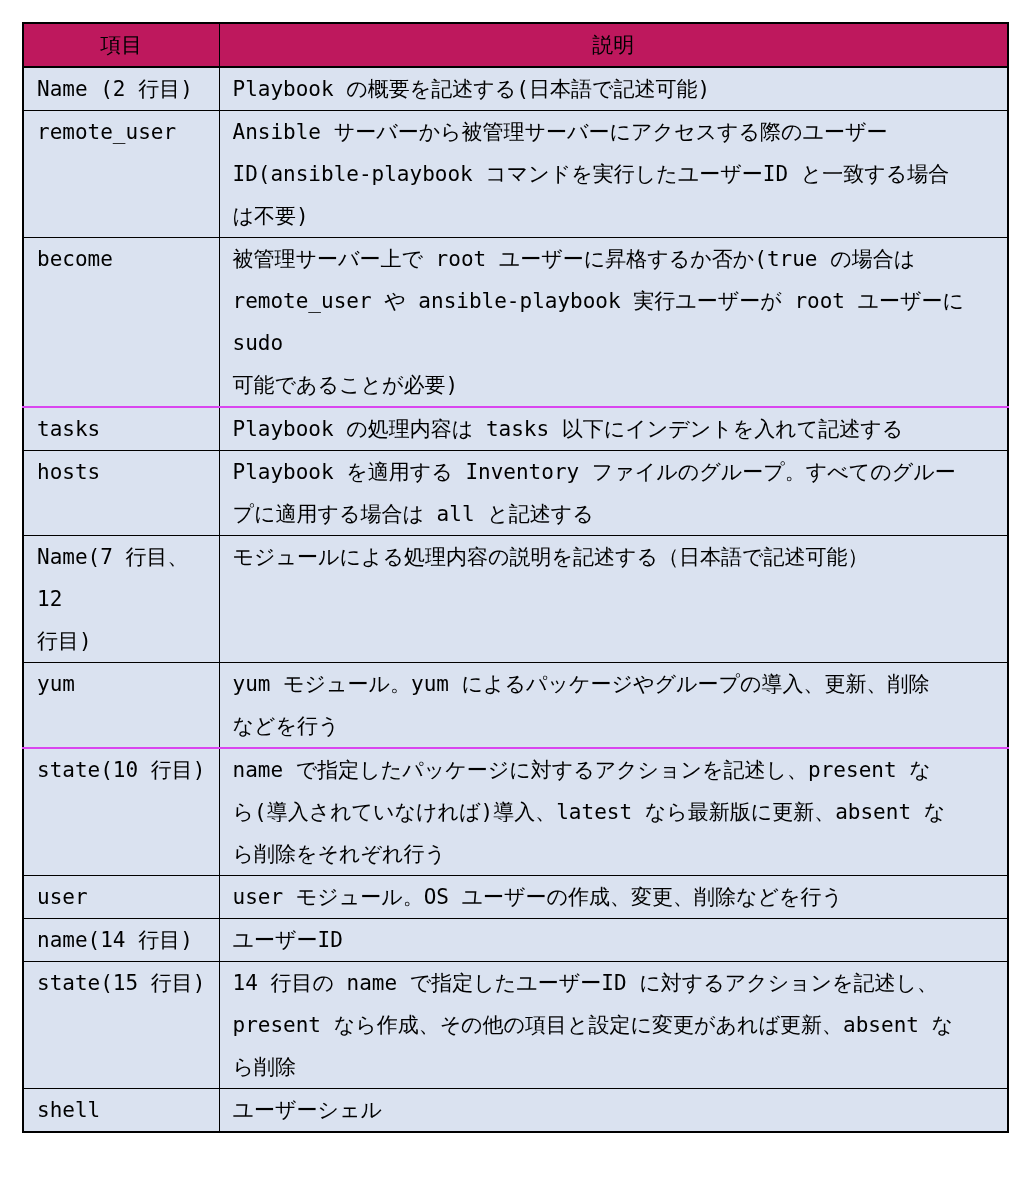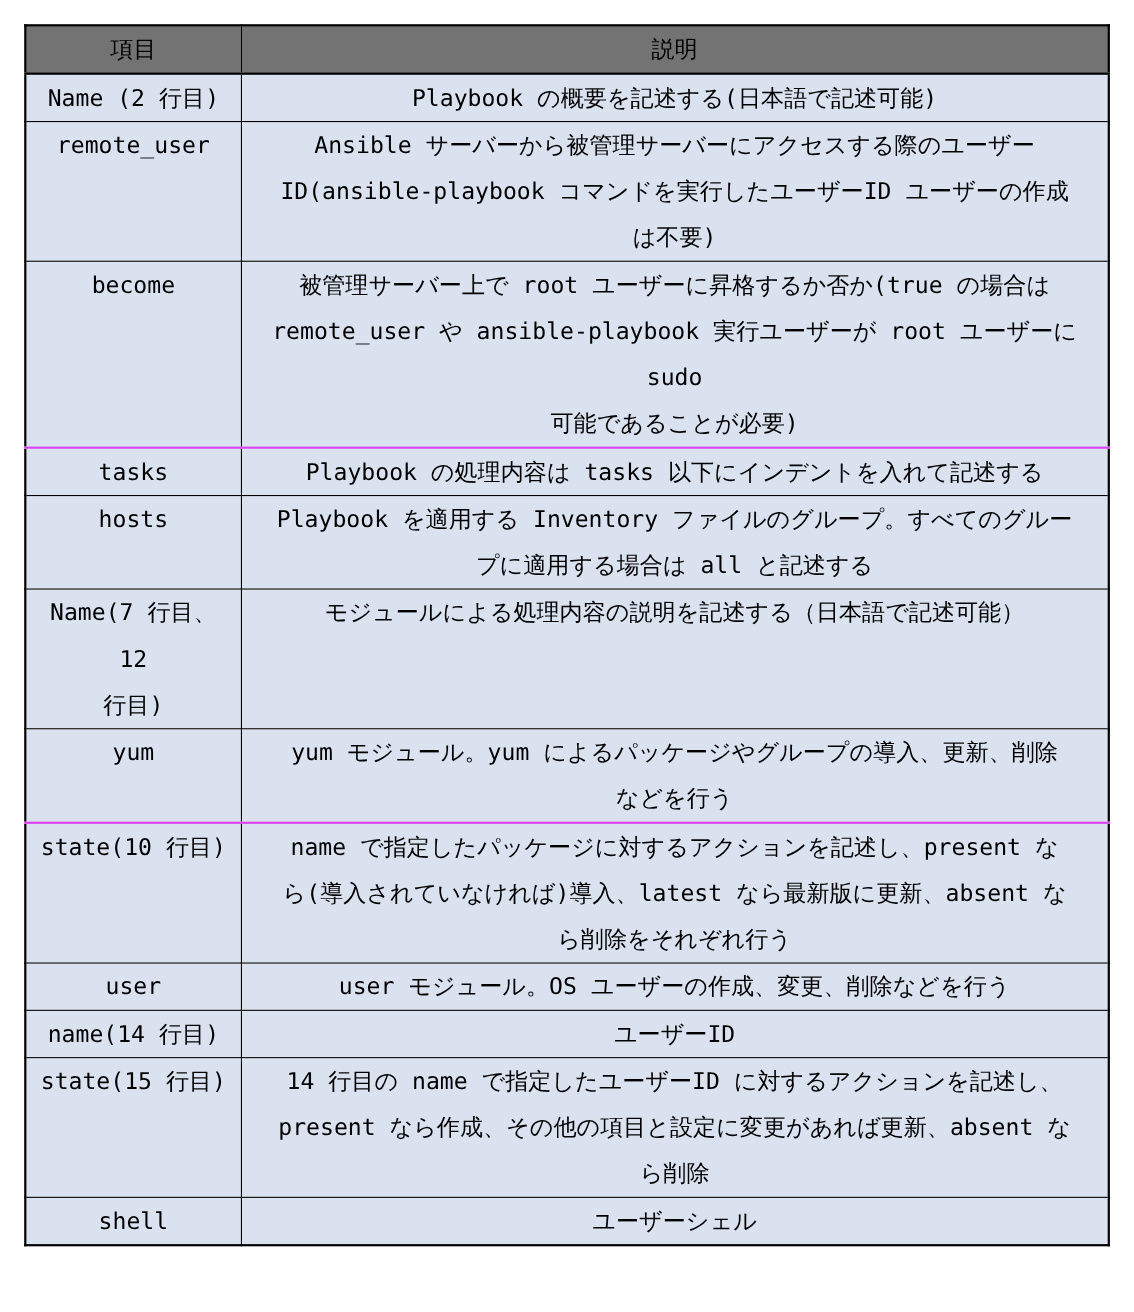--- a/index.html
+++ b/index.html
@@ -25,29 +25,29 @@
   col.c-item { width: 196px; }
   .doc-table th, .doc-table td {
     border: 1px solid #000000;
     font-size: 21px;
     line-height: 42px;
     padding: 0 13px;
     vertical-align: top;
     overflow: hidden;
   }
   .doc-table thead th {
-    background: #737373;
+    background: #be185d;
     font-weight: normal;
     text-align: center;
     border-bottom: 2px solid #000000;
   }
   .doc-table tbody td {
     background: #dae2f0;
     white-space: pre-line;
-    text-align: center;
+    text-align: left;
   }
   tr.group-end td {
     border-bottom: 2px solid #d946ef;
   }
 </style>
 </head>
 <body>
 
 <div class="page">
   <table class="doc-table">
@@ -62,21 +62,21 @@
       </tr>
     </thead>
     <tbody>
       <tr>
         <td>Name (2 行目)</td>
         <td>Playbook の概要を記述する(日本語で記述可能)</td>
       </tr>
       <tr>
         <td>remote_user</td>
         <td>Ansible サーバーから被管理サーバーにアクセスする際のユーザー
-ID(ansible-playbook コマンドを実行したユーザーID ユーザーの作成
+ID(ansible-playbook コマンドを実行したユーザーID と一致する場合
 は不要)</td>
       </tr>
       <tr class="group-end">
         <td>become</td>
         <td>被管理サーバー上で root ユーザーに昇格するか否か(true の場合は
 remote_user や ansible-playbook 実行ユーザーが root ユーザーに sudo
 可能であることが必要)</td>
       </tr>
       <tr>
         <td>tasks</td>

